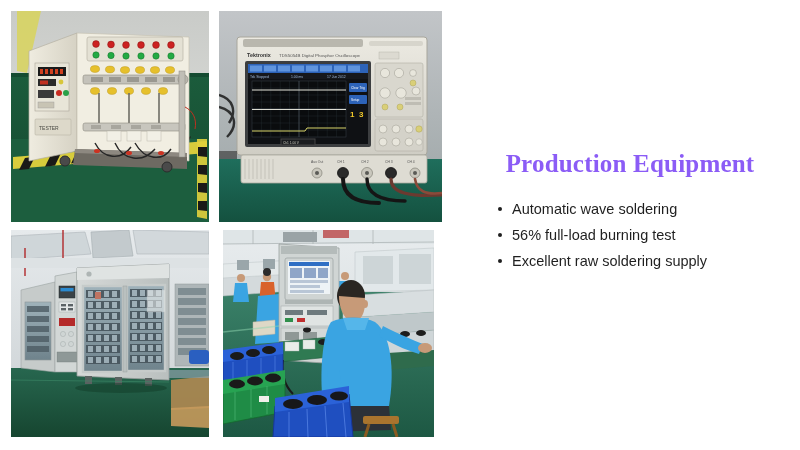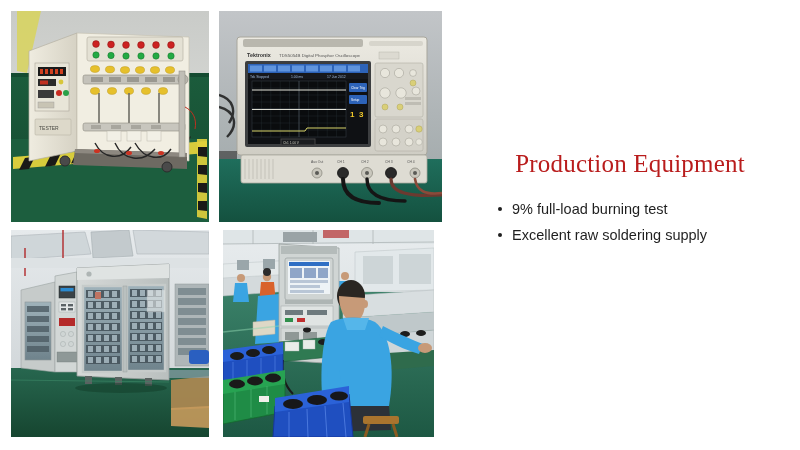--- a/index.html
+++ b/index.html
@@ -14,21 +14,21 @@
   .ph-tl{left:11px;top:11px;width:198px;height:211px;}
   .ph-tr{left:219px;top:11px;width:223px;height:211px;}
   .ph-bl{left:11px;top:230px;width:198px;height:207px;}
   .ph-br{left:223px;top:230px;width:211px;height:207px;}
   .photo>svg{display:block;width:100%;height:100%;}
 
   
   .text-col{position:absolute;left:470px;top:150px;width:320px;}
   .title{
     font-family:"Liberation Serif", serif;
-    font-weight:normal;font-size:25px;color:#b91c1c;
+    font-weight:bold;font-size:25px;color:#8b5cf6;
     text-align:center;letter-spacing:.2px;white-space:nowrap;
     margin:0 0 20px 0;
   }
   .bullets{list-style:none;margin:0;padding:0 0 0 42px;}
   .bullets li{
     position:relative;font-size:14.5px;color:#1f1f1f;
     line-height:22px;margin-bottom:4px;white-space:nowrap;
     font-family:"Liberation Sans", sans-serif;
   }
   .bullets li .bdot{
@@ -730,21 +730,25 @@
 
       <path d="M0 102 L56 96" stroke="#8fd6b0" stroke-width="1.4" opacity=".5" fill="none"></path>
     </svg>
   </div>
 
   <div class="text-col">
     <h1 class="title">Production Equipment</h1>
     <ul class="bullets">
       <li>
         <span class="bdot"></span>
-        <span>9% full-load burning test</span>
+        <span>Automatic wave soldering</span>
+      </li>
+      <li>
+        <span class="bdot"></span>
+        <span>56% full-load burning test</span>
       </li>
       <li>
         <span class="bdot"></span>
         <span>Excellent raw soldering supply</span>
       </li>
     </ul>
   </div>
 
 </div>
 

